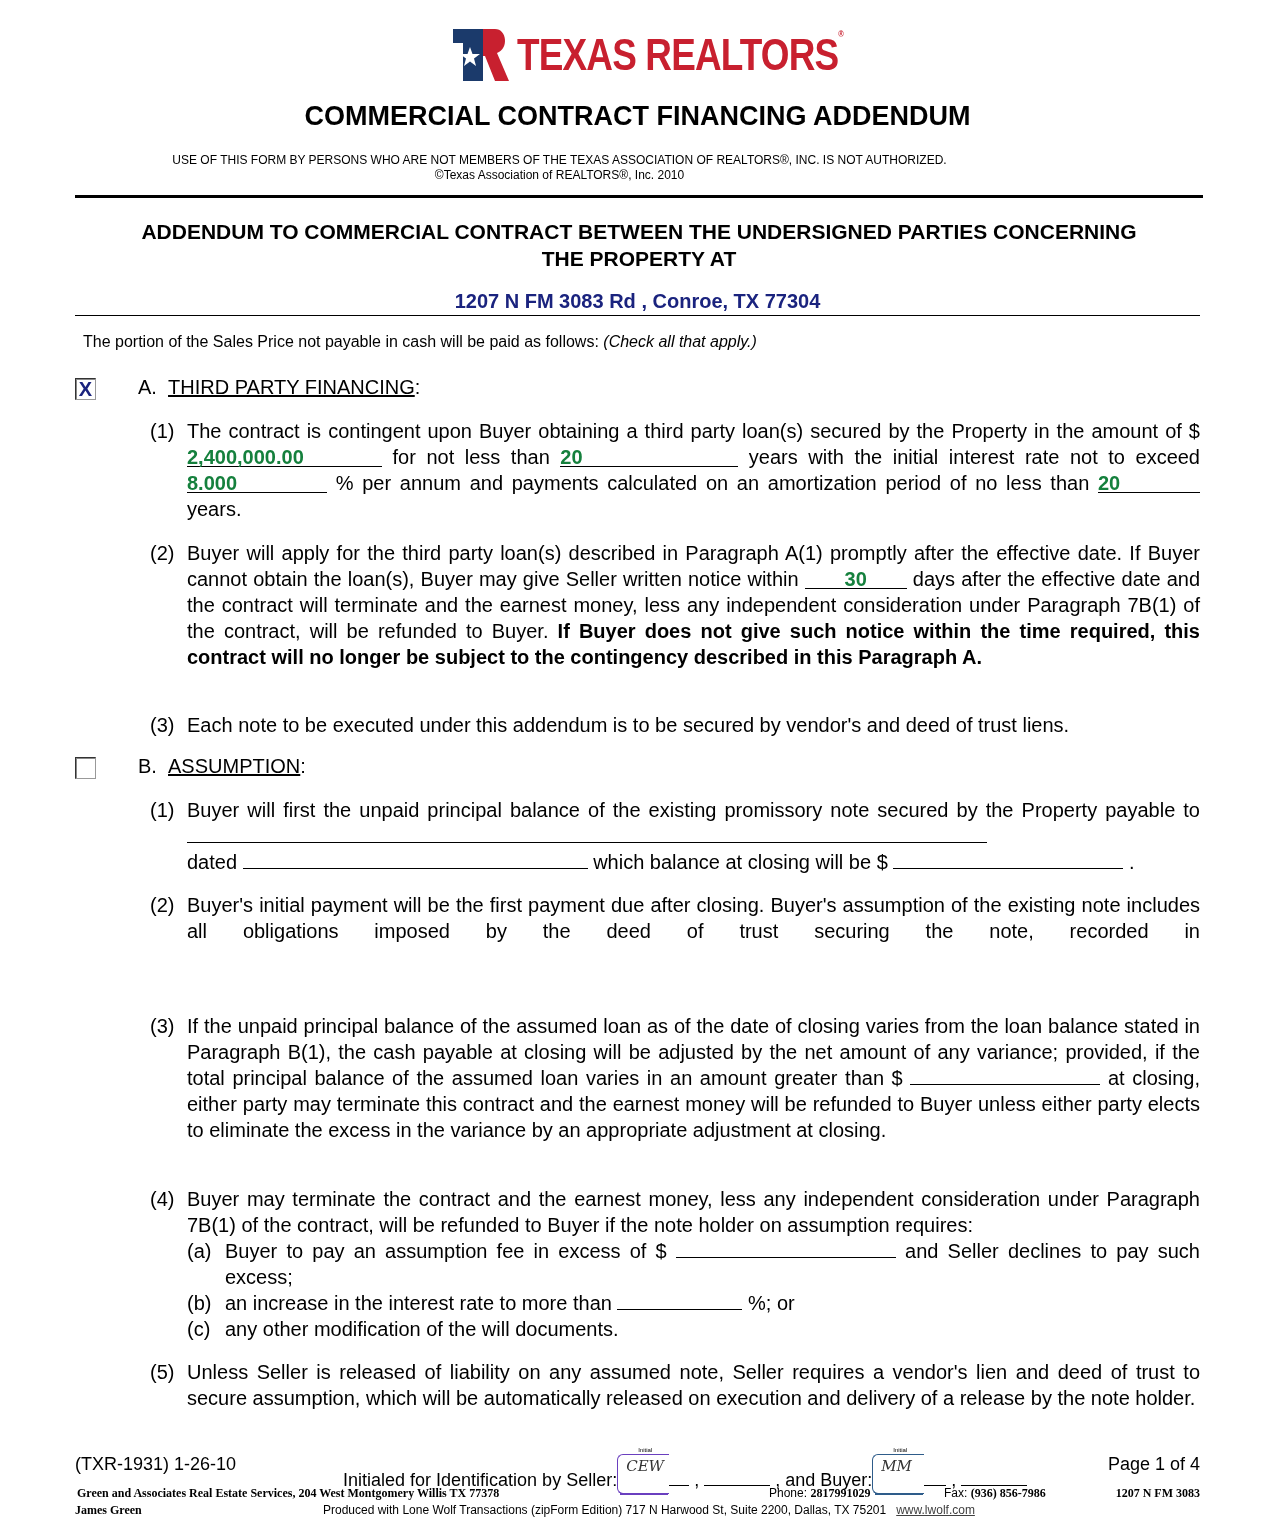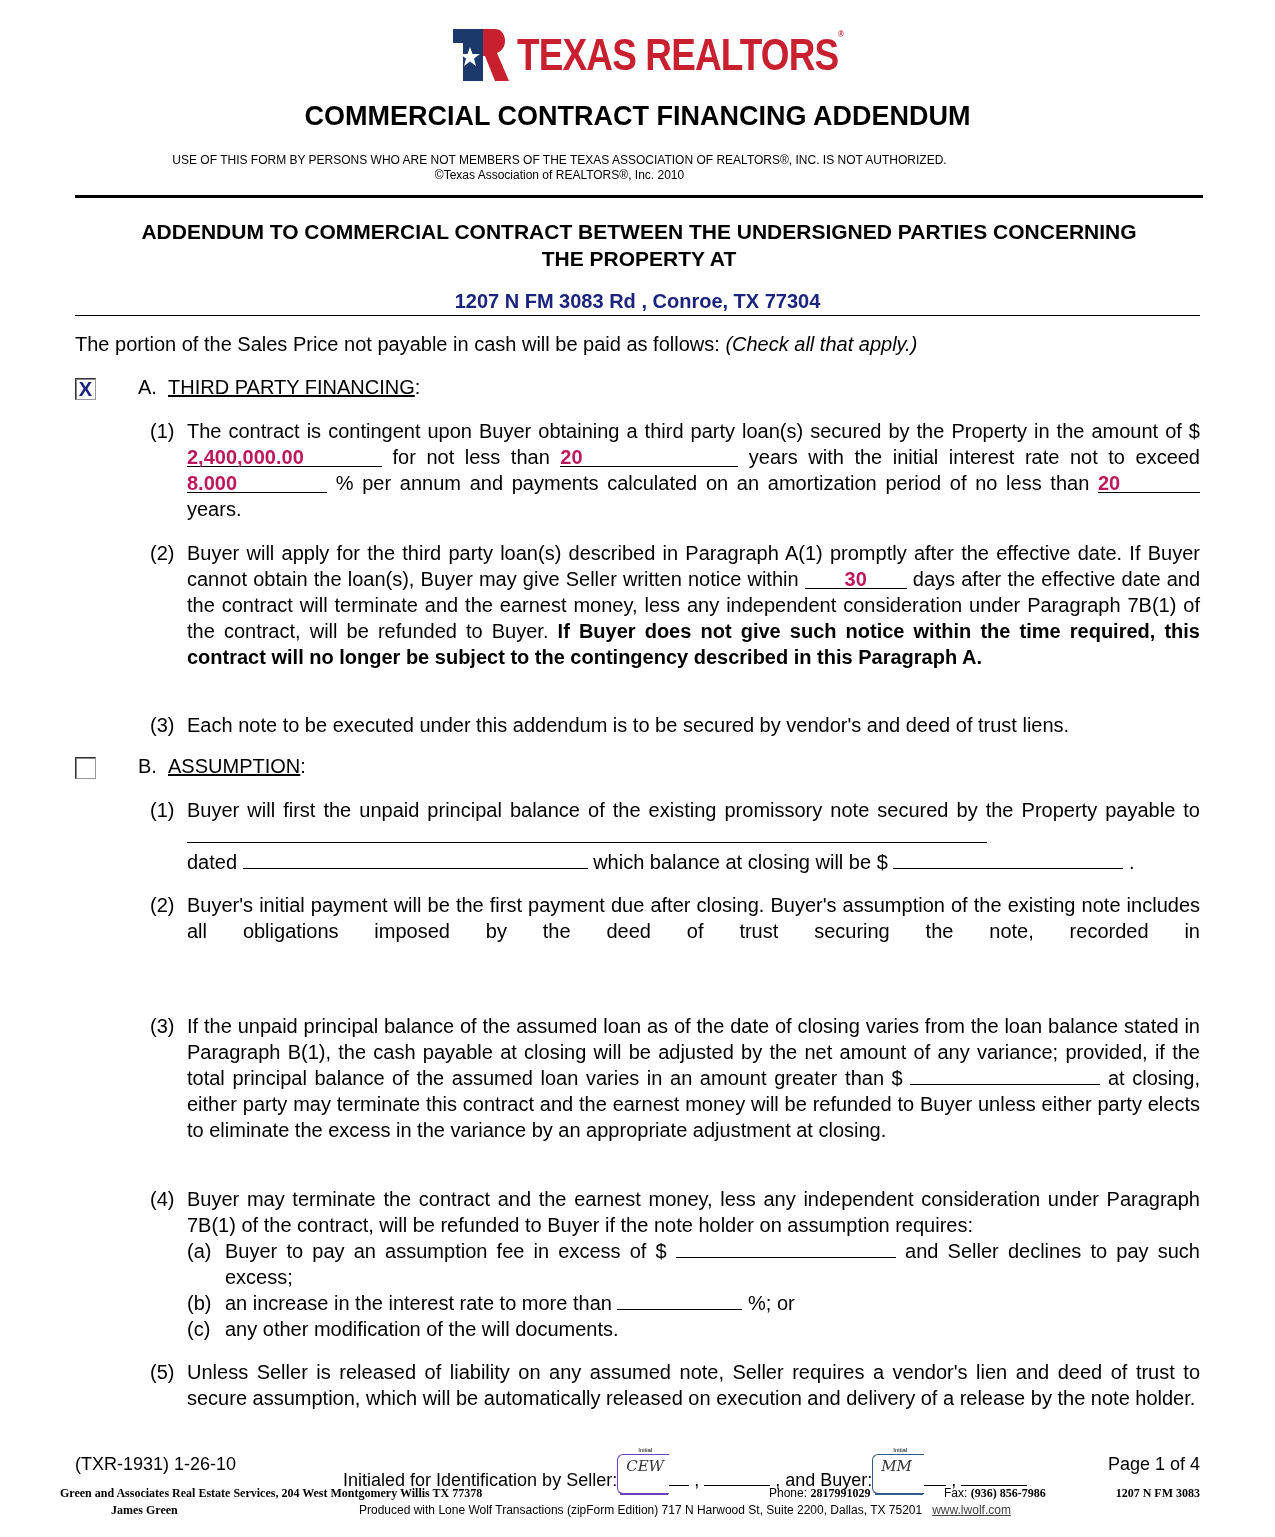--- a/index.html
+++ b/index.html
@@ -8,35 +8,35 @@
   .abs { position: absolute; }
   .logo { left: 453px; top: 27px; width: 372px; height: 56px; display: flex; align-items: center; }
   .logo-mark { width: 58px; height: 52px; position: relative; }
   .logo-text { font-family: "Liberation Sans", sans-serif; font-weight: bold; font-size: 45px; color: #c8202f; letter-spacing: -1px; margin-left: 6px; transform: scaleX(0.82); transform-origin: left center; white-space: nowrap; }
   .logo-reg { font-size: 9px; vertical-align: top; color: #c8202f; }
   .title { left: 0; width: 1275px; top: 101px; text-align: center; font-weight: bold; font-size: 27px; }
   .notice { left: 0; width: 1119px; top: 153px; text-align: center; font-size: 12px; line-height: 15px; }
   .rule-thick { left: 75px; width: 1128px; top: 195px; height: 3px; background: #000; }
   .subhead { left: 75px; width: 1128px; top: 218px; text-align: center; font-weight: bold; font-size: 21px; line-height: 27px; }
   .address { left: 75px; width: 1125px; top: 290px; text-align: center; font-weight: bold; font-size: 20px; color: #1a237e; height: 26px; border-bottom: 1px solid #000; }
-  .intro { left: 75px; top: 333px; font-size: 20px; }
+  .intro { left: 83px; top: 333px; font-size: 16px; }
   .intro i { font-style: italic; }
   .sec { font-size: 20px; margin-left: 25px; }
   .chk { width: 21px; height: 22px; border: 1px solid #333; border-right-color: #999; border-bottom-color: #999; display: flex; align-items: center; justify-content: center; font-weight: bold; color: #1a237e; font-size: 20px; box-shadow: inset 1px 1px 0 #888; }
   .u { text-decoration: underline; }
   .para { left: 150px; width: 1050px; font-size: 20px; line-height: 26px; }
   .para .num { position: absolute; left: 0; top: 0; }
   .para .body { margin-left: 37px; text-align: justify; }
-  .blank { display: inline-block; border-bottom: 1px solid #000; height: 20px; vertical-align: baseline; text-align: center; color: #be185d; font-weight: bold; line-height: 20px; }
+  .blank { display: inline-block; border-bottom: 1px solid #000; height: 20px; vertical-align: baseline; text-align: center; color: #15803d; font-weight: bold; line-height: 20px; }
   .b { font-weight: bold; }
   .sub { position: relative; padding-left: 38px; }
   .sub .sl { position: absolute; left: 0; top: 0; }
   .footer1 { top: 1454px; font-size: 18px; }
   .footer2 { top: 1486px; font-size: 12px; }
-  .footer3 { top: 1503px; font-size: 12px; margin-left: 36px; }
+  .footer3 { top: 1503px; font-size: 12px; }
   .serif-b { font-family: "Liberation Serif", serif; font-weight: bold; }
   .initbox { display: inline-block; position: relative; width: 52px; height: 40px; vertical-align: -8px; border: 1.5px solid #6a3fbf; border-right: none; border-radius: 6px 0 0 6px; }
   .initbox.buyer { border-color: #2e5c8a; }
   .initbox .lbl { position: absolute; top: -8px; left: 18px; font-size: 6px; background: #fff; padding: 0 2px; }
   .initbox .sig { position: absolute; left: 8px; top: 2px; font-family: "DejaVu Serif", serif; font-style: italic; font-size: 15px; color: #333; }
   .initbox .ln { position: absolute; left: 2px; bottom: -2px; width: 48px; height: 2px; background: #6a3fbf; }
   .initbox.buyer .ln { background: #2e5c8a; }
   a.link { color: #404040; text-decoration: underline; }
 </style>
 </head>
@@ -142,19 +142,19 @@
   <span class="num">(5)</span>
   <div class="body">Unless Seller is released of liability on any assumed note, Seller requires a vendor's lien and deed of trust to secure assumption, which will be automatically released on execution and delivery of a release by the note holder.</div>
 </div>
 
 <div class="abs footer1" style="left:75px;">(TXR-1931) 1-26-10</div>
 <div class="abs footer1" style="left:343px; white-space:nowrap;">
   <span>Initialed for Identification by Seller:</span><span class="initbox"><span class="lbl">Initial</span><span class="sig">CEW</span><span class="ln"></span></span><span class="blank" style="width:20px;"></span> , <span class="blank" style="width:66px;"></span> <span>, and Buyer:</span><span class="initbox buyer"><span class="lbl">Initial</span><span class="sig">MM</span><span class="ln"></span></span><span class="blank" style="width:22px;"></span> , <span class="blank" style="width:66px;"></span>
 </div>
 <div class="abs footer1" style="right:75px;">Page 1 of 4</div>
 
-<div class="abs footer2 serif-b" style="left:60px;">Green and Associates Real Estate Services, 204 West Montgomery Willis TX 77378</div>
+<div class="abs footer2 serif-b" style="left:77px;">Green and Associates Real Estate Services, 204 West Montgomery Willis TX 77378</div>
 <div class="abs footer2" style="left:769px;"><span>Phone: </span><span class="serif-b">2817991029</span></div>
 <div class="abs footer2" style="left:944px;"><span>Fax: </span><span class="serif-b">(936) 856-7986</span></div>
 <div class="abs footer2 serif-b" style="right:75px;">1207 N FM 3083</div>
 
 <div class="abs footer3 serif-b" style="left:75px;">James Green</div>
 <div class="abs footer3" style="left:323px;"><span>Produced with Lone Wolf Transactions (zipForm Edition) 717 N Harwood St, Suite 2200, Dallas, TX  75201</span>&nbsp;&nbsp;&nbsp;<a class="link">www.lwolf.com</a></div>
 
 </body></html>

